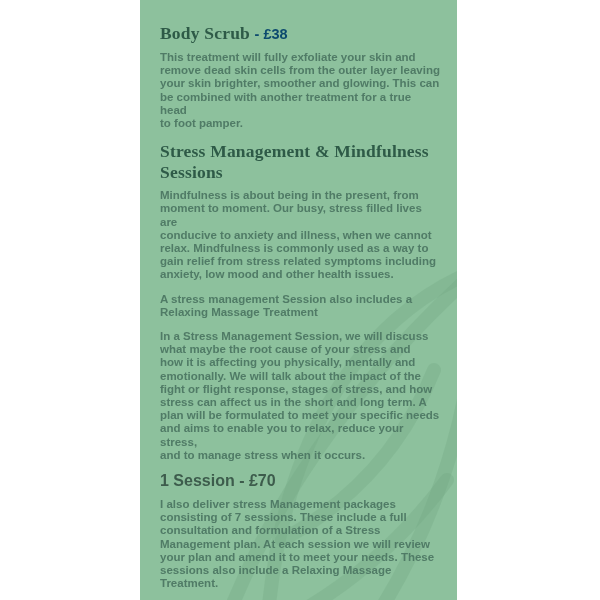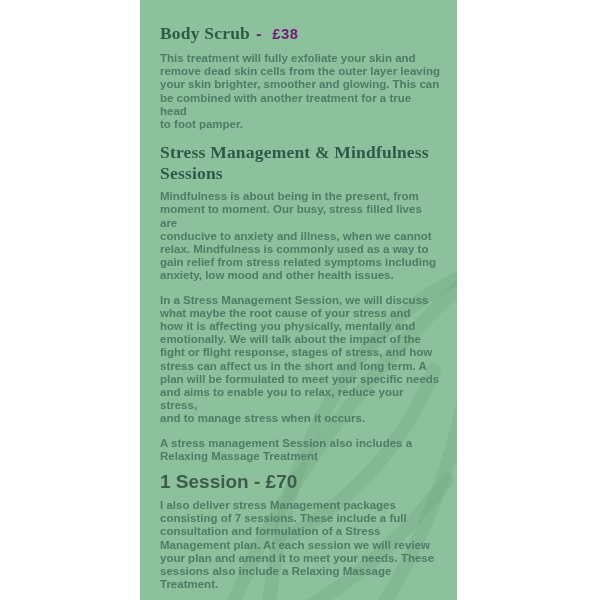--- a/index.html
+++ b/index.html
@@ -39,38 +39,38 @@
     margin: 0 0 6px 0;
     font-family: "Liberation Serif", "DejaVu Serif", serif;
     font-weight: 700;
     font-size: 17.5px;
     line-height: 21px;
     letter-spacing: 0.2px;
     color: #2e5a47;
     white-space: pre-line;
   }
   .heading .heading-price {
-    font-family: Liberation Mono, monospace;
+    font-family: Liberation Sans, sans-serif;
     font-size: 14.5px;
     letter-spacing: 0;
     font-weight: 700;
-    color: #701a75;
+    color: #0c4a6e;
   }
   .para {
     margin: 0 0 11px 0;
     font-size: 11.5px;
     line-height: 13.2px;
     color: #507b66;
     white-space: pre-line;
     font-weight: bold;
   }
   .price-line {
     margin: 8px 0 9px 0;
     font-weight: 700;
-    font-size: 19px;
+    font-size: 16px;
     line-height: 16px;
     color: #3d5c4c;
   }
   .section-stress {
     margin-top: 8px;
   }
 </style>
 </head>
 <body>
 
@@ -99,31 +99,31 @@
 
     <section class="section-stress">
       <h2 class="heading">Stress Management &amp; Mindfulness
 Sessions</h2>
       <p class="para">Mindfulness is about being in the present, from
 moment to moment. Our busy, stress filled lives are
 conducive to anxiety and illness, when we cannot
 relax. Mindfulness is commonly used as a way to
 gain relief from stress related symptoms including
 anxiety, low mood and other health issues.</p>
+      <p class="para">A stress management Session also includes a
+Relaxing Massage Treatment</p>
       <p class="para">In a Stress Management Session, we will discuss
 what maybe the root cause of your stress and
 how it is affecting you physically, mentally and
 emotionally. We will talk about the impact of the
 fight or flight response, stages of stress, and how
 stress can affect us in the short and long term. A
 plan will be formulated to meet your specific needs
 and aims to enable you to relax, reduce your stress,
 and to manage stress when it occurs.</p>
-      <p class="para">A stress management Session also includes a
-Relaxing Massage Treatment</p>
       <p class="price-line">1 Session - £70</p>
       <p class="para">I also deliver stress Management packages
 consisting of 7 sessions. These include a full
 consultation and formulation of a Stress
 Management plan. At each session we will review
 your plan and amend it to meet your needs. These
 sessions also include a Relaxing Massage Treatment.</p>
     </section>
 
   </div>

